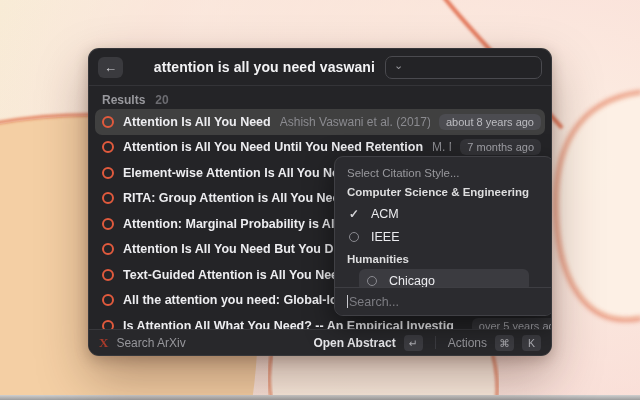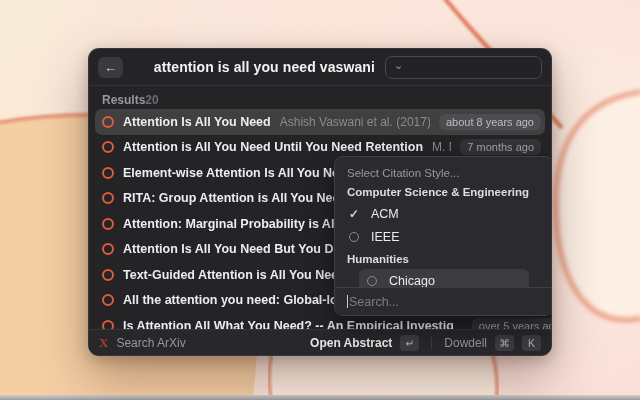--- a/index.html
+++ b/index.html
@@ -40,21 +40,21 @@
     width:157px; height:23px; flex:0 0 auto;
     border:1px solid #4a4a4f; border-radius:7px; background:#232326;
     display:flex; align-items:center; padding:0 8px; gap:6px;
   }
   .filter-dd .val { font-size:12.5px; font-weight:600; color:#ececef; flex:1; }
   .filter-dd .chev { color:#9a9a9f; font-size:11px; line-height:1; transform:translateY(-2px); }
 
   .hdr-sep { height:1px; background:#343438; }
 
   
-  .results-row { display:flex; padding:7px 13px 4px; }
+  .results-row { display:flex; gap:10px; padding:7px 13px 4px; }
   .results-label { font-size:12px; color:#98989d; font-weight:600; }
   .results-count { font-size:12px; color:#6c6c71; font-weight:600; }
 
   
   .list { position:absolute; top:60px; left:0; right:0; height:222px; overflow:hidden; }
   .row { height:25.5px; display:flex; align-items:center; gap:9px; padding:0 10px 0 13px; }
   .row.selected { background:#404040; border-radius:7px; margin:0 6px; padding:0 4px 0 7px; }
   .ring { width:12px; height:12px; border:2px solid #e05a3d; border-radius:50%; flex:0 0 auto; }
   .row-title { font-size:12.5px; font-weight:600; color:#ededf0; white-space:nowrap; }
   .row-author { font-size:12px; color:#8b8b90; white-space:nowrap; flex:1 1 auto; overflow:hidden; }
@@ -231,18 +231,18 @@
       <span class="cite-search-ph">Search...</span>
     </div>
   </div>
 
   <div class="footer">
     <span class="arxiv-x">X</span>
     <span class="footer-app">Search ArXiv</span>
     <span class="primary-action">Open Abstract</span>
     <span class="kbd">↵</span>
     <span class="foot-div"></span>
-    <span class="actions-label">Dowdell</span>
+    <span class="actions-label">Actions</span>
     <span class="kbd">⌘</span>
     <span class="kbd">K</span>
   </div>
 
 </div>
 
 </body></html>

